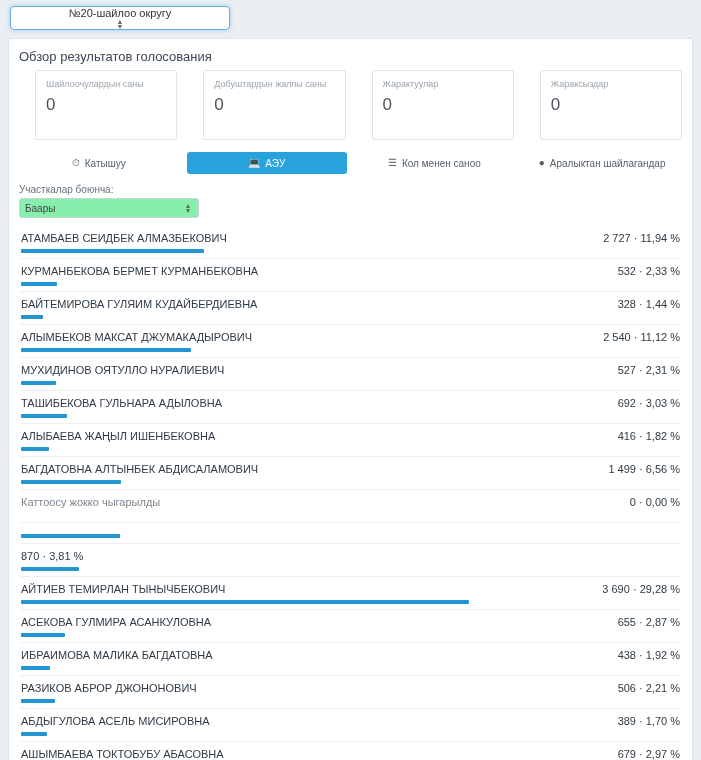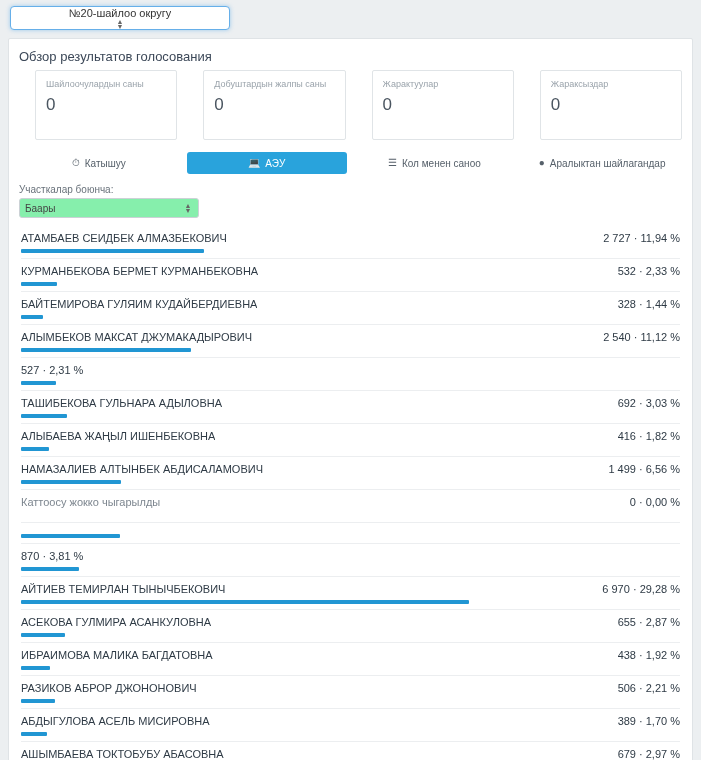--- a/index.html
+++ b/index.html
@@ -285,20 +285,21 @@
             <div class="cand-name">АЛЫМБЕКОВ МАКСАТ ДЖУМАКАДЫРОВИЧ</div>
             <div class="cand-val">2 540 · 11,12 %</div>
           </div>
           <div class="bar-track">
             <div class="bar-fill" style="width: 25.8251%;"></div>
           </div>
           <div class="row-sep"></div>
         </div>
         <div class="row">
           <div class="row-line">
+            <div class="cand-name">МУХИДИНОВ ОЯТУЛЛО НУРАЛИЕВИЧ</div>
             <div class="cand-val">527 · 2,31 %</div>
           </div>
           <div class="bar-track">
             <div class="bar-fill" style="width: 5.36475%;"></div>
           </div>
           <div class="row-sep"></div>
         </div>
         <div class="row">
           <div class="row-line">
             <div class="cand-name">ТАШИБЕКОВА ГУЛЬНАРА АДЫЛОВНА</div>
@@ -314,21 +315,21 @@
             <div class="cand-name">АЛЫБАЕВА ЖАҢЫЛ ИШЕНБЕКОВНА</div>
             <div class="cand-val">416 · 1,82 %</div>
           </div>
           <div class="bar-track">
             <div class="bar-fill" style="width: 4.22678%;"></div>
           </div>
           <div class="row-sep"></div>
         </div>
         <div class="row">
           <div class="row-line">
-            <div class="cand-name">НАМАЗАЛИЕВ АЛТЫНБЕК АБДИСАЛАМОВИЧ</div>
+            <div class="cand-name">БАГДАТОВНА АЛТЫНБЕК АБДИСАЛАМОВИЧ</div>
             <div class="cand-val">1 499 · 6,56 %</div>
           </div>
           <div class="bar-track">
             <div class="bar-fill" style="width: 15.235%;"></div>
           </div>
           <div class="row-sep"></div>
         </div>
         <div class="row">
           <div class="row-line">
             <div class="cand-name muted">Каттоосу жокко чыгарылды</div>
@@ -350,21 +351,21 @@
             <div class="cand-val">870 · 3,81 %</div>
           </div>
           <div class="bar-track">
             <div class="bar-fill" style="width: 8.84836%;"></div>
           </div>
           <div class="row-sep"></div>
         </div>
         <div class="row">
           <div class="row-line">
             <div class="cand-name">АЙТИЕВ ТЕМИРЛАН ТЫНЫЧБЕКОВИЧ</div>
-            <div class="cand-val">6 970 · 29,28 %</div>
+            <div class="cand-val">3 690 · 29,28 %</div>
           </div>
           <div class="bar-track">
             <div class="bar-fill" style="width: 68%;"></div>
           </div>
           <div class="row-sep"></div>
         </div>
         <div class="row">
           <div class="row-line">
             <div class="cand-name">АСЕКОВА ГУЛМИРА АСАНКУЛОВНА</div>
             <div class="cand-val">655 · 2,87 %</div>

